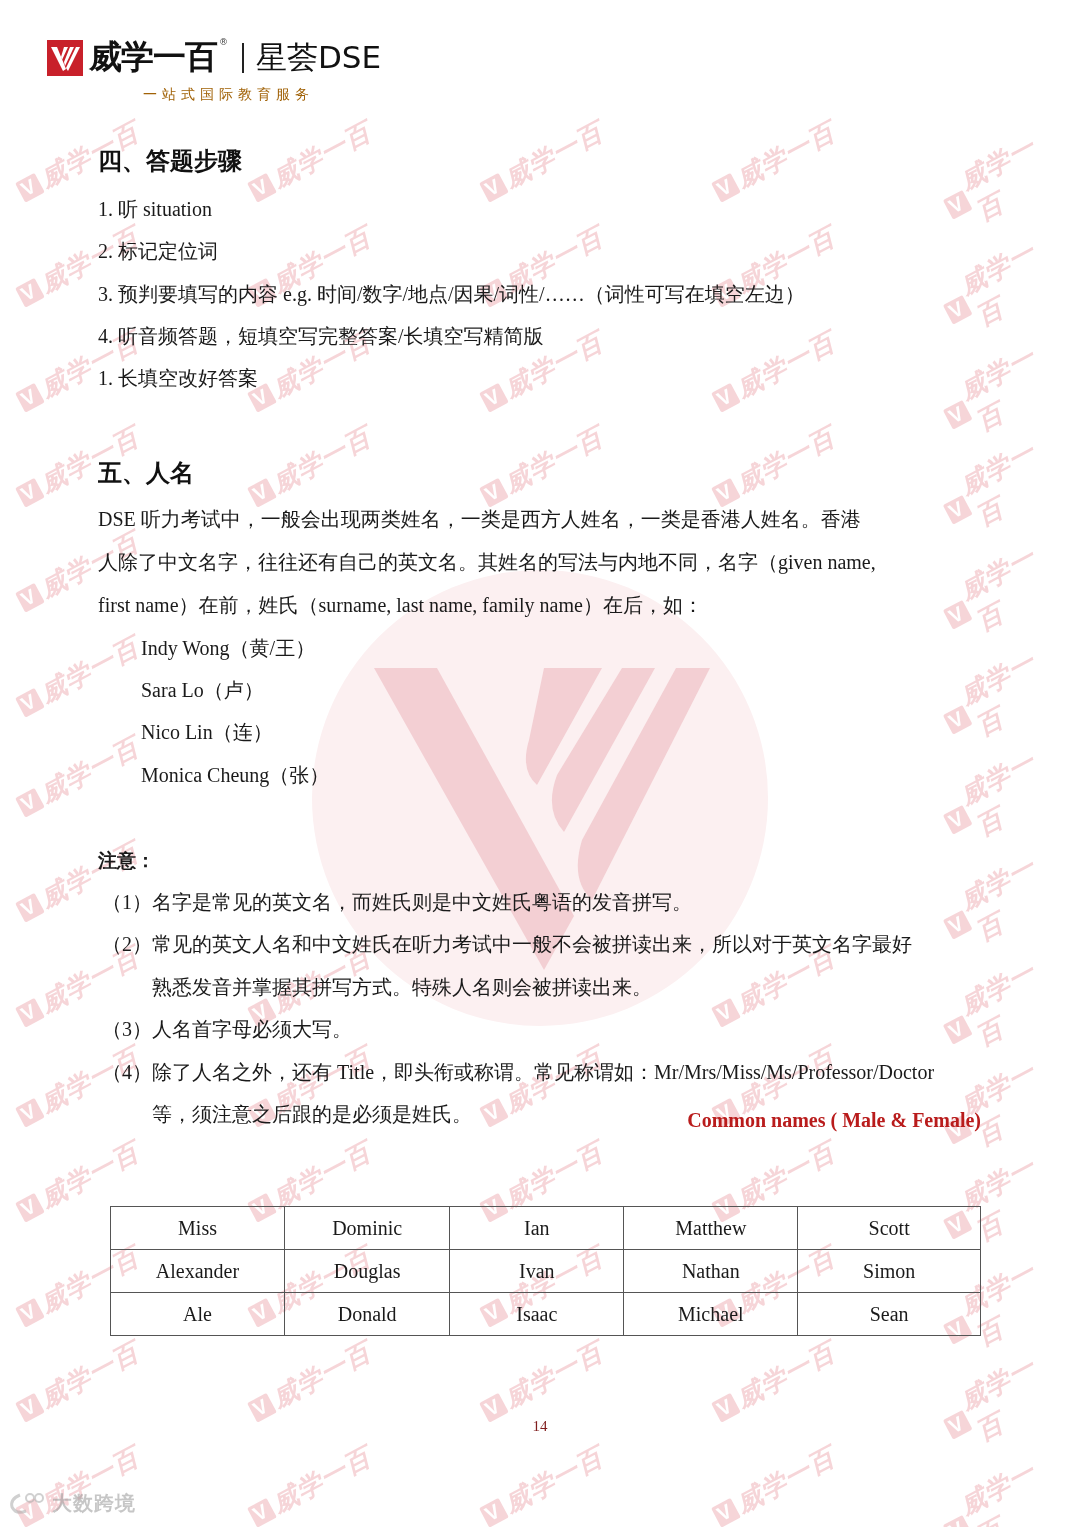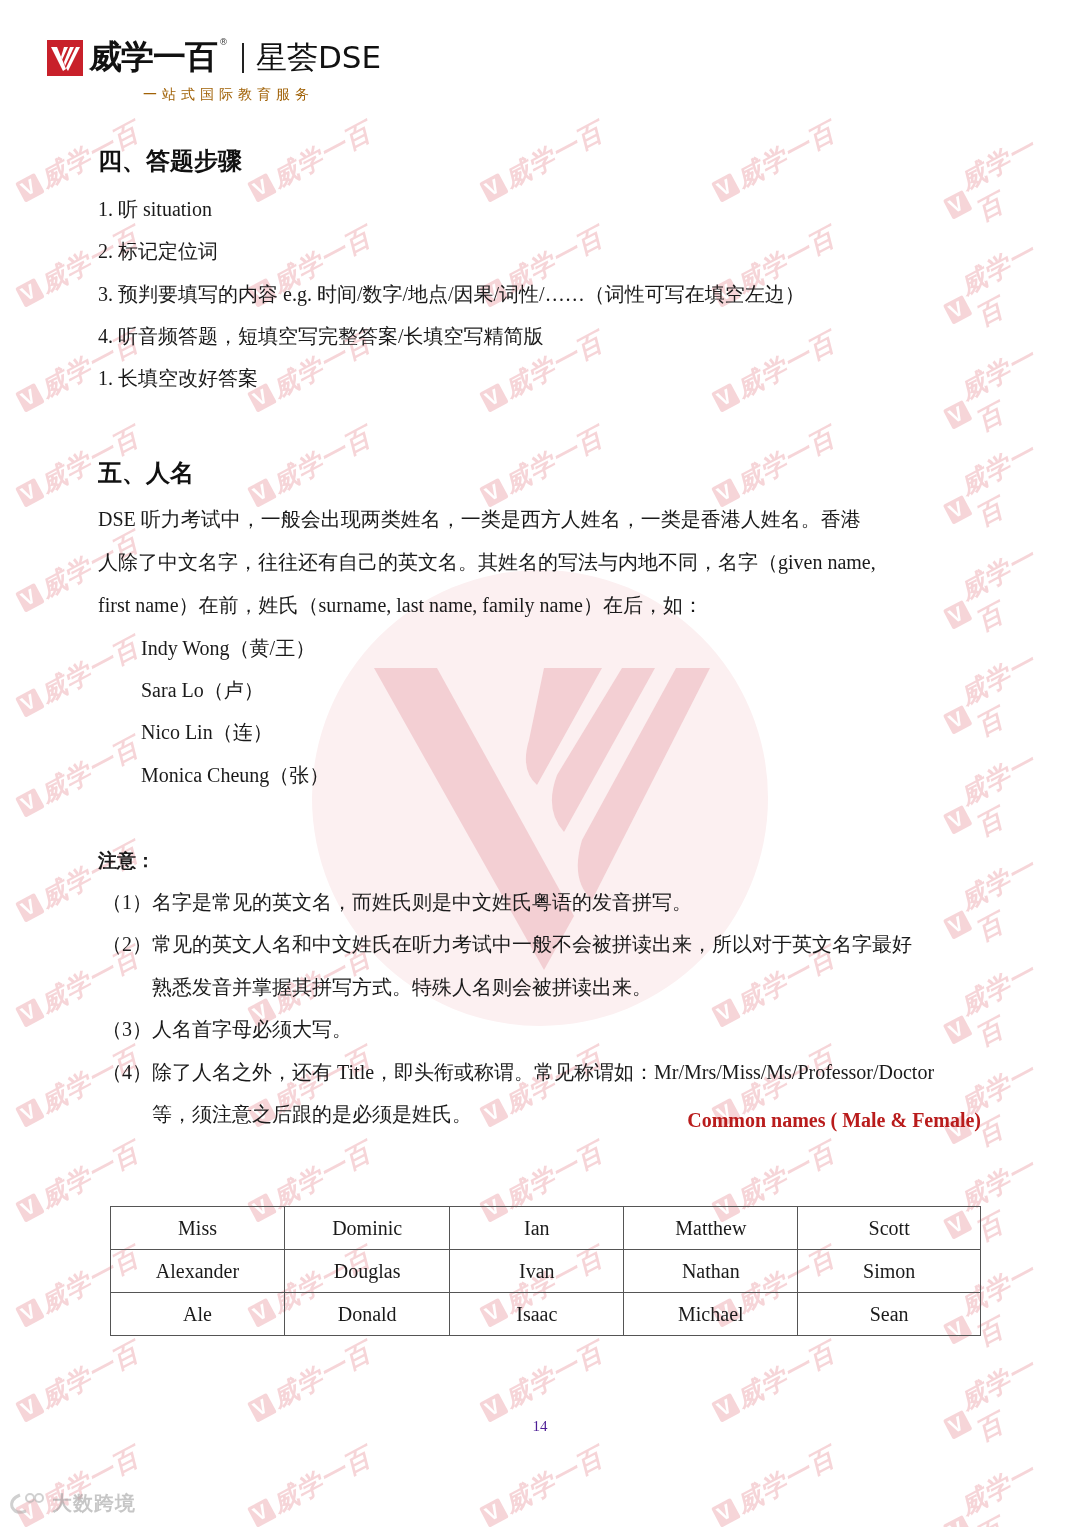--- a/index.html
+++ b/index.html
@@ -42,21 +42,21 @@
   
   .tbl-caption { position:absolute; left:110px; width:871px; top:1109px; text-align:right;
         font:bold 20px "Liberation Serif",serif; color:#b91c1c; }
   table.names { position:absolute; left:110px; top:1206px; width:871px; border-collapse:collapse;
         font-family:"Liberation Serif",serif; font-size:20px; color:#1a1a1a; }
   table.names td, table.names th { border:1.5px solid #555; text-align:center; height:42px; padding:0; }
   table.names th { background:#d2f2ef; font-weight:bold; }
   table.names td { background:transparent; }
 
   .page-num { position:absolute; left:0; width:1080px; top:1418px; text-align:center;
-        font:15px "Liberation Serif",serif; color:#4c1d95; z-index:2; }
+        font:15px "Liberation Serif",serif; color:#7f1d1d; z-index:2; }
 
   .corner-mark { position:absolute; left:8px; top:1490px; display:flex; align-items:flex-end; gap:6px;
         opacity:0.55; z-index:2; }
   .corner-mark .cm-icon { width:38px; height:26px; position:relative; }
   .corner-mark .cm-text { font:bold 20px "DejaVu Sans",sans-serif; color:#999; letter-spacing:1px; }
 </style>
 </head>
 <body>
 
 <div class="center-logo">

